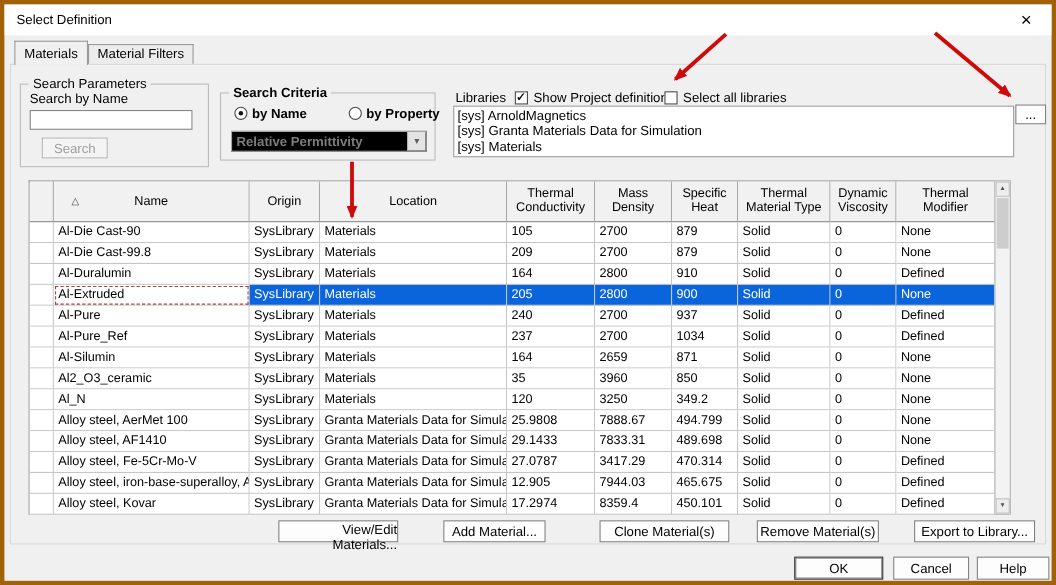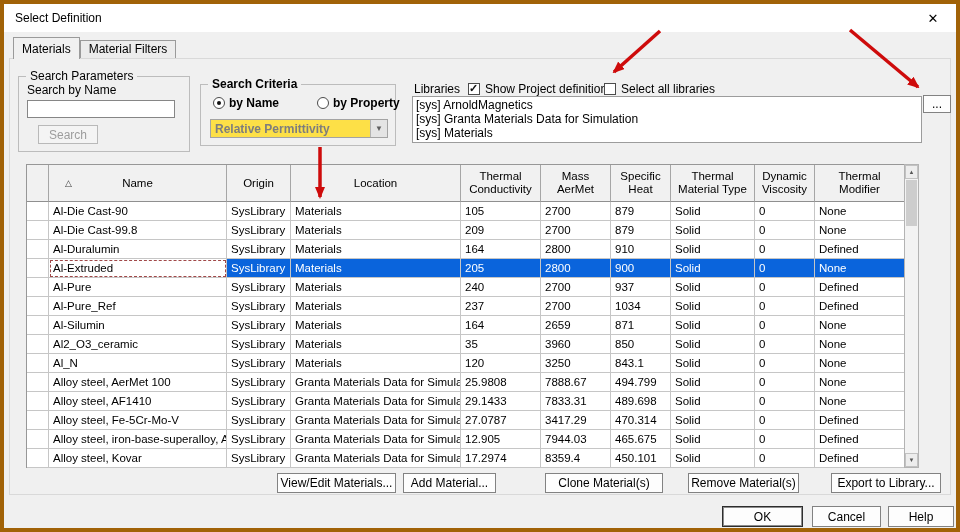--- a/index.html
+++ b/index.html
@@ -35,21 +35,21 @@
   .btn:disabled, .btn.disabled { color:#9d9d9d; background:#f4f4f4; border-color:#b9b9b9; }
   .btn.default { border:1px solid #2d2d2d; box-shadow:inset 0 0 0 1px #8c8c8c; }
 
   
   .radio { position:absolute; width:12px; height:12px; border:1px solid #4b4b4b; border-radius:50%; background:#fff; }
   .radio.checked::after { content:""; position:absolute; left:3px; top:3px; width:4px; height:4px; border-radius:50%; background:#111; }
   .checkbox { position:absolute; width:12px; height:12px; border:1px solid #4b4b4b; background:#fff; }
   .checkbox.checked::after { content:"✓"; position:absolute; left:0; top:-2px; font-size:11px; font-weight:bold; color:#111; }
 
   
-  .combo { position:absolute; border:1px solid #a3a3a3; background:#fde047; color:#7d7d7d; padding:2px 18px 0 4px; white-space:nowrap; overflow:hidden; }
+  .combo { position:absolute; border:1px solid #a3a3a3; background:#000000; color:#7d7d7d; padding:2px 18px 0 4px; white-space:nowrap; overflow:hidden; }
   .combo .arrow { position:absolute; right:0; top:0; bottom:0; width:17px; background:#e4e4e4; border-left:1px solid #b3b3b3;
                   display:flex; align-items:center; justify-content:center; font-size:8px; color:#606060; }
 
   
   .listbox { position:absolute; left:408px; top:92px; width:510px; height:47px; background:#fff; border:1px solid #9c9c9c; overflow:hidden; padding-top:1px; }
   .lib-item { height:14px; line-height:14px; padding-left:3px; white-space:nowrap; }
 
   
   .table { position:absolute; left:22px; top:160px; width:893px; height:304px; }
   .thead, .trow { display:grid; grid-template-columns:22px 178px 64px 170px 80px 70px 60px 84px 60px 90px; }
@@ -126,21 +126,21 @@
   <div class="table">
     <div class="thead">
       <div class="hcell rowsel"></div>
       <div class="hcell c0">
         <span class="sort-tri">△</span>
         <span>Name</span>
       </div>
       <div class="hcell c2">Origin</div>
       <div class="hcell c1">Location</div>
       <div class="hcell c3">Thermal Conductivity</div>
-      <div class="hcell c4">Mass AerMet</div>
+      <div class="hcell c4">Mass Density</div>
       <div class="hcell c5">Specific Heat</div>
       <div class="hcell c6">Thermal Material Type</div>
       <div class="hcell c7">Dynamic Viscosity</div>
       <div class="hcell c8">Thermal Modifier</div>
     </div>
     <div class="tbody">
         <div class="trow">
           <div class="cell rowsel"></div>
           <div class="cell c0">Al-Die Cast-90</div>
           <div class="cell c1">SysLibrary</div>
@@ -236,21 +236,21 @@
           <div class="cell c7">0</div>
           <div class="cell c8">None</div>
         </div>
         <div class="trow">
           <div class="cell rowsel"></div>
           <div class="cell c0">Al_N</div>
           <div class="cell c1">SysLibrary</div>
           <div class="cell c2">Materials</div>
           <div class="cell c3">120</div>
           <div class="cell c4">3250</div>
-          <div class="cell c5">843.1</div>
+          <div class="cell c5">349.2</div>
           <div class="cell c6">Solid</div>
           <div class="cell c7">0</div>
           <div class="cell c8">None</div>
         </div>
         <div class="trow">
           <div class="cell rowsel"></div>
           <div class="cell c0">Alloy steel, AerMet 100</div>
           <div class="cell c1">SysLibrary</div>
           <div class="cell c2">Granta Materials Data for Simulation</div>
           <div class="cell c3">25.9808</div>
@@ -309,21 +309,21 @@
           <div class="cell c8">Defined</div>
         </div>
       </div>
     <div class="vscroll">
       <div class="vs-btn vs-up">▲</div>
       <div class="vs-thumb"></div>
       <div class="vs-btn vs-down">▼</div>
     </div>
   </div>
 
-  <button class="btn" style="left:273px; top:469px; width:119px; height:20px;">View/Edit Materials...</button>
+  <button class="btn" style="left:249px; top:469px; width:109px; height:20px;text-align:right;">View/Edit Materials...</button>
   <button class="btn" style="left:399px; top:469px; width:93px; height:20px;">Add Material...</button>
   <button class="btn" style="left:541px; top:469px; width:118px; height:20px;">Clone Material(s)</button>
   <button class="btn" style="left:684px; top:469px; width:111px; height:20px;">Remove Material(s)</button>
   <button class="btn" style="left:827px; top:469px; width:110px; height:20px;">Export to Library...</button>
 
   <button class="btn default" style="left:718px; top:502px; width:81px; height:21px;">OK</button>
   <button class="btn" style="left:808px; top:502px; width:69px; height:21px;">Cancel</button>
   <button class="btn" style="left:884px; top:502px; width:66px; height:21px;">Help</button>
 
   <svg class="arrows" width="960" height="532">

